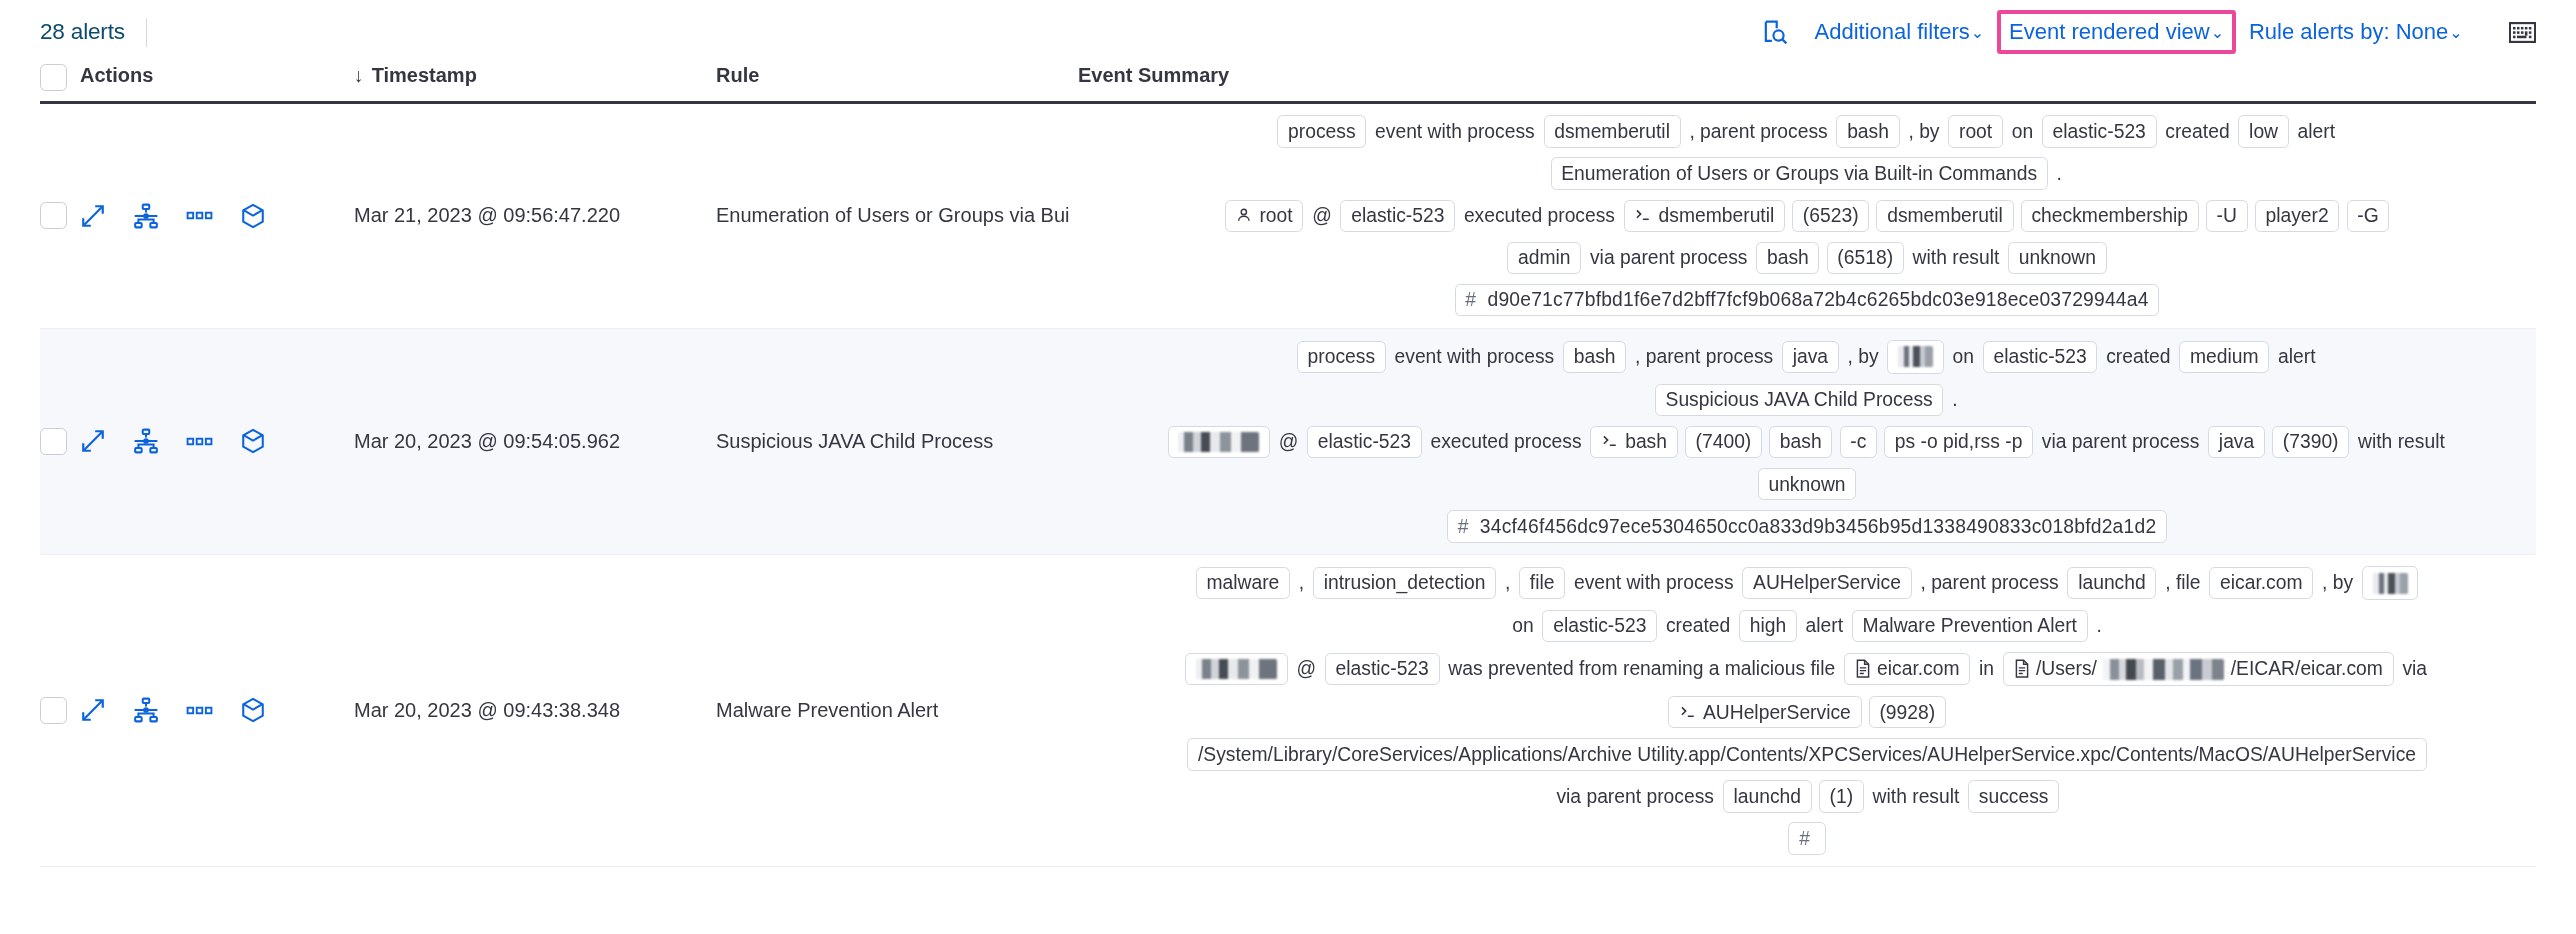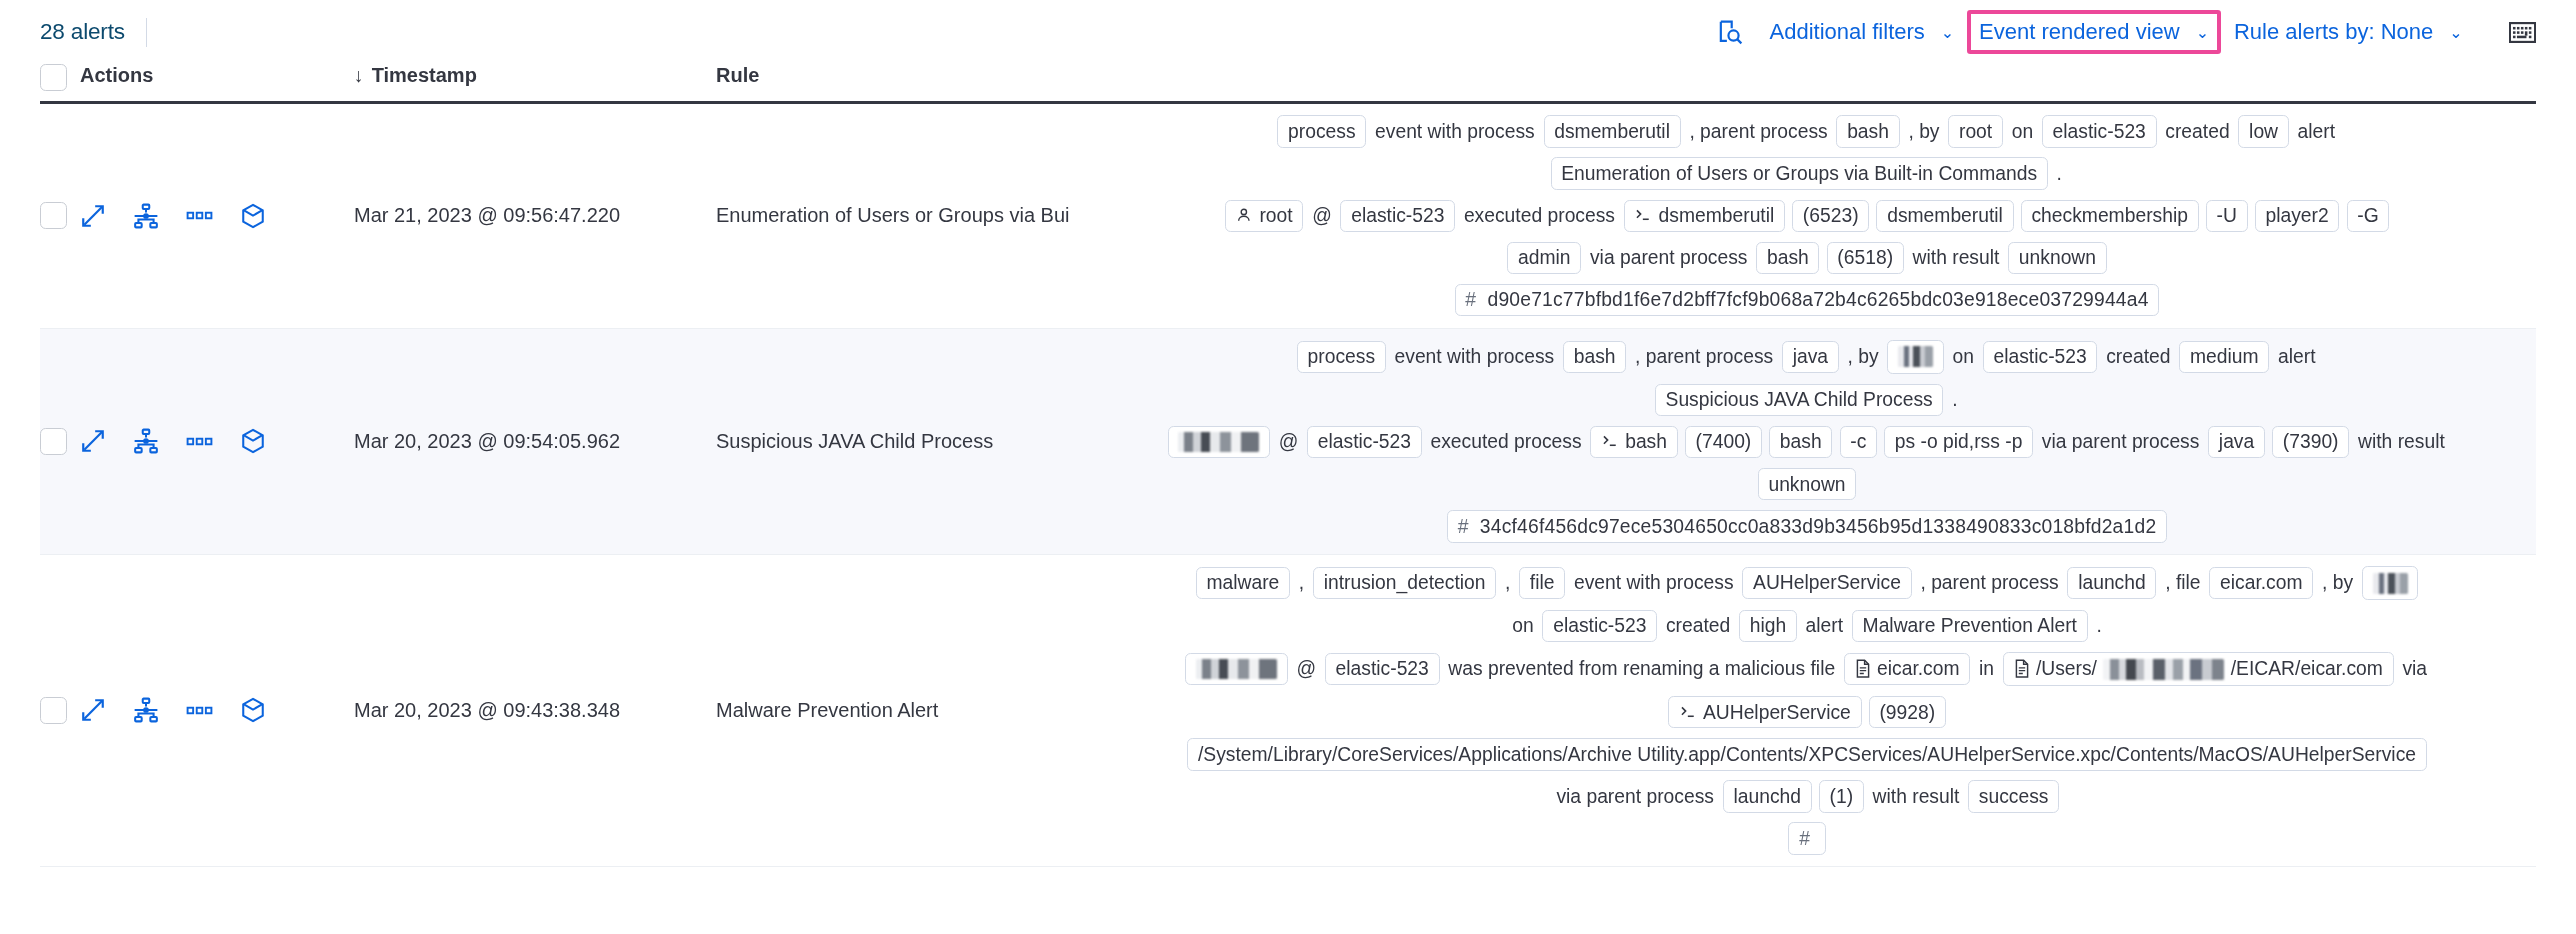--- a/index.html
+++ b/index.html
@@ -29,21 +29,21 @@
     width: 1.6px; height: 29px; background: #d3dae6;
     margin: 0 21px;
   }
   .toolbar-right {
     margin-left: auto;
     display: flex;
     align-items: center;
     gap: 0px;
   }
   .tb-btn {
-    display: flex; align-items: center; gap: 16px;
+    display: flex; align-items: center; gap: 1px;
     font-size: 22px;
     color: #0b64dd;
     padding: 8px 11.3px;
     white-space: nowrap;
     cursor: pointer;
   }
   .tb-btn .caret { font-size: 16px; color:#0b64dd; position: relative; top:0.8px;}
   .tb-icon-btn { padding: 8px 13px; display:flex; align-items:center; cursor:pointer;}
   .highlight-box {
     border: 4.8px solid #ec4899;
@@ -219,20 +219,21 @@
 
   <div class="thead">
     <div class="col-check">
       <span class="chk"></span>
     </div>
     <div class="col-actions th">Actions</div>
     <div class="col-time th">
       <span class="sortarrow">↓</span><span>Timestamp</span>
     </div>
     <div class="col-rule th">Rule</div>
+    <div class="col-summary th">Event Summary</div>
   </div>
 
   <div id="tbody">
       <div class="row">
         <div class="col-check">
           <span class="chk"></span>
         </div>
         <div class="col-actions actions-cell">
           <span class="act-icon">
             <svg width="26" height="26" viewBox="0 0 24 24" fill="none" stroke="#0b64dd" stroke-width="2">

